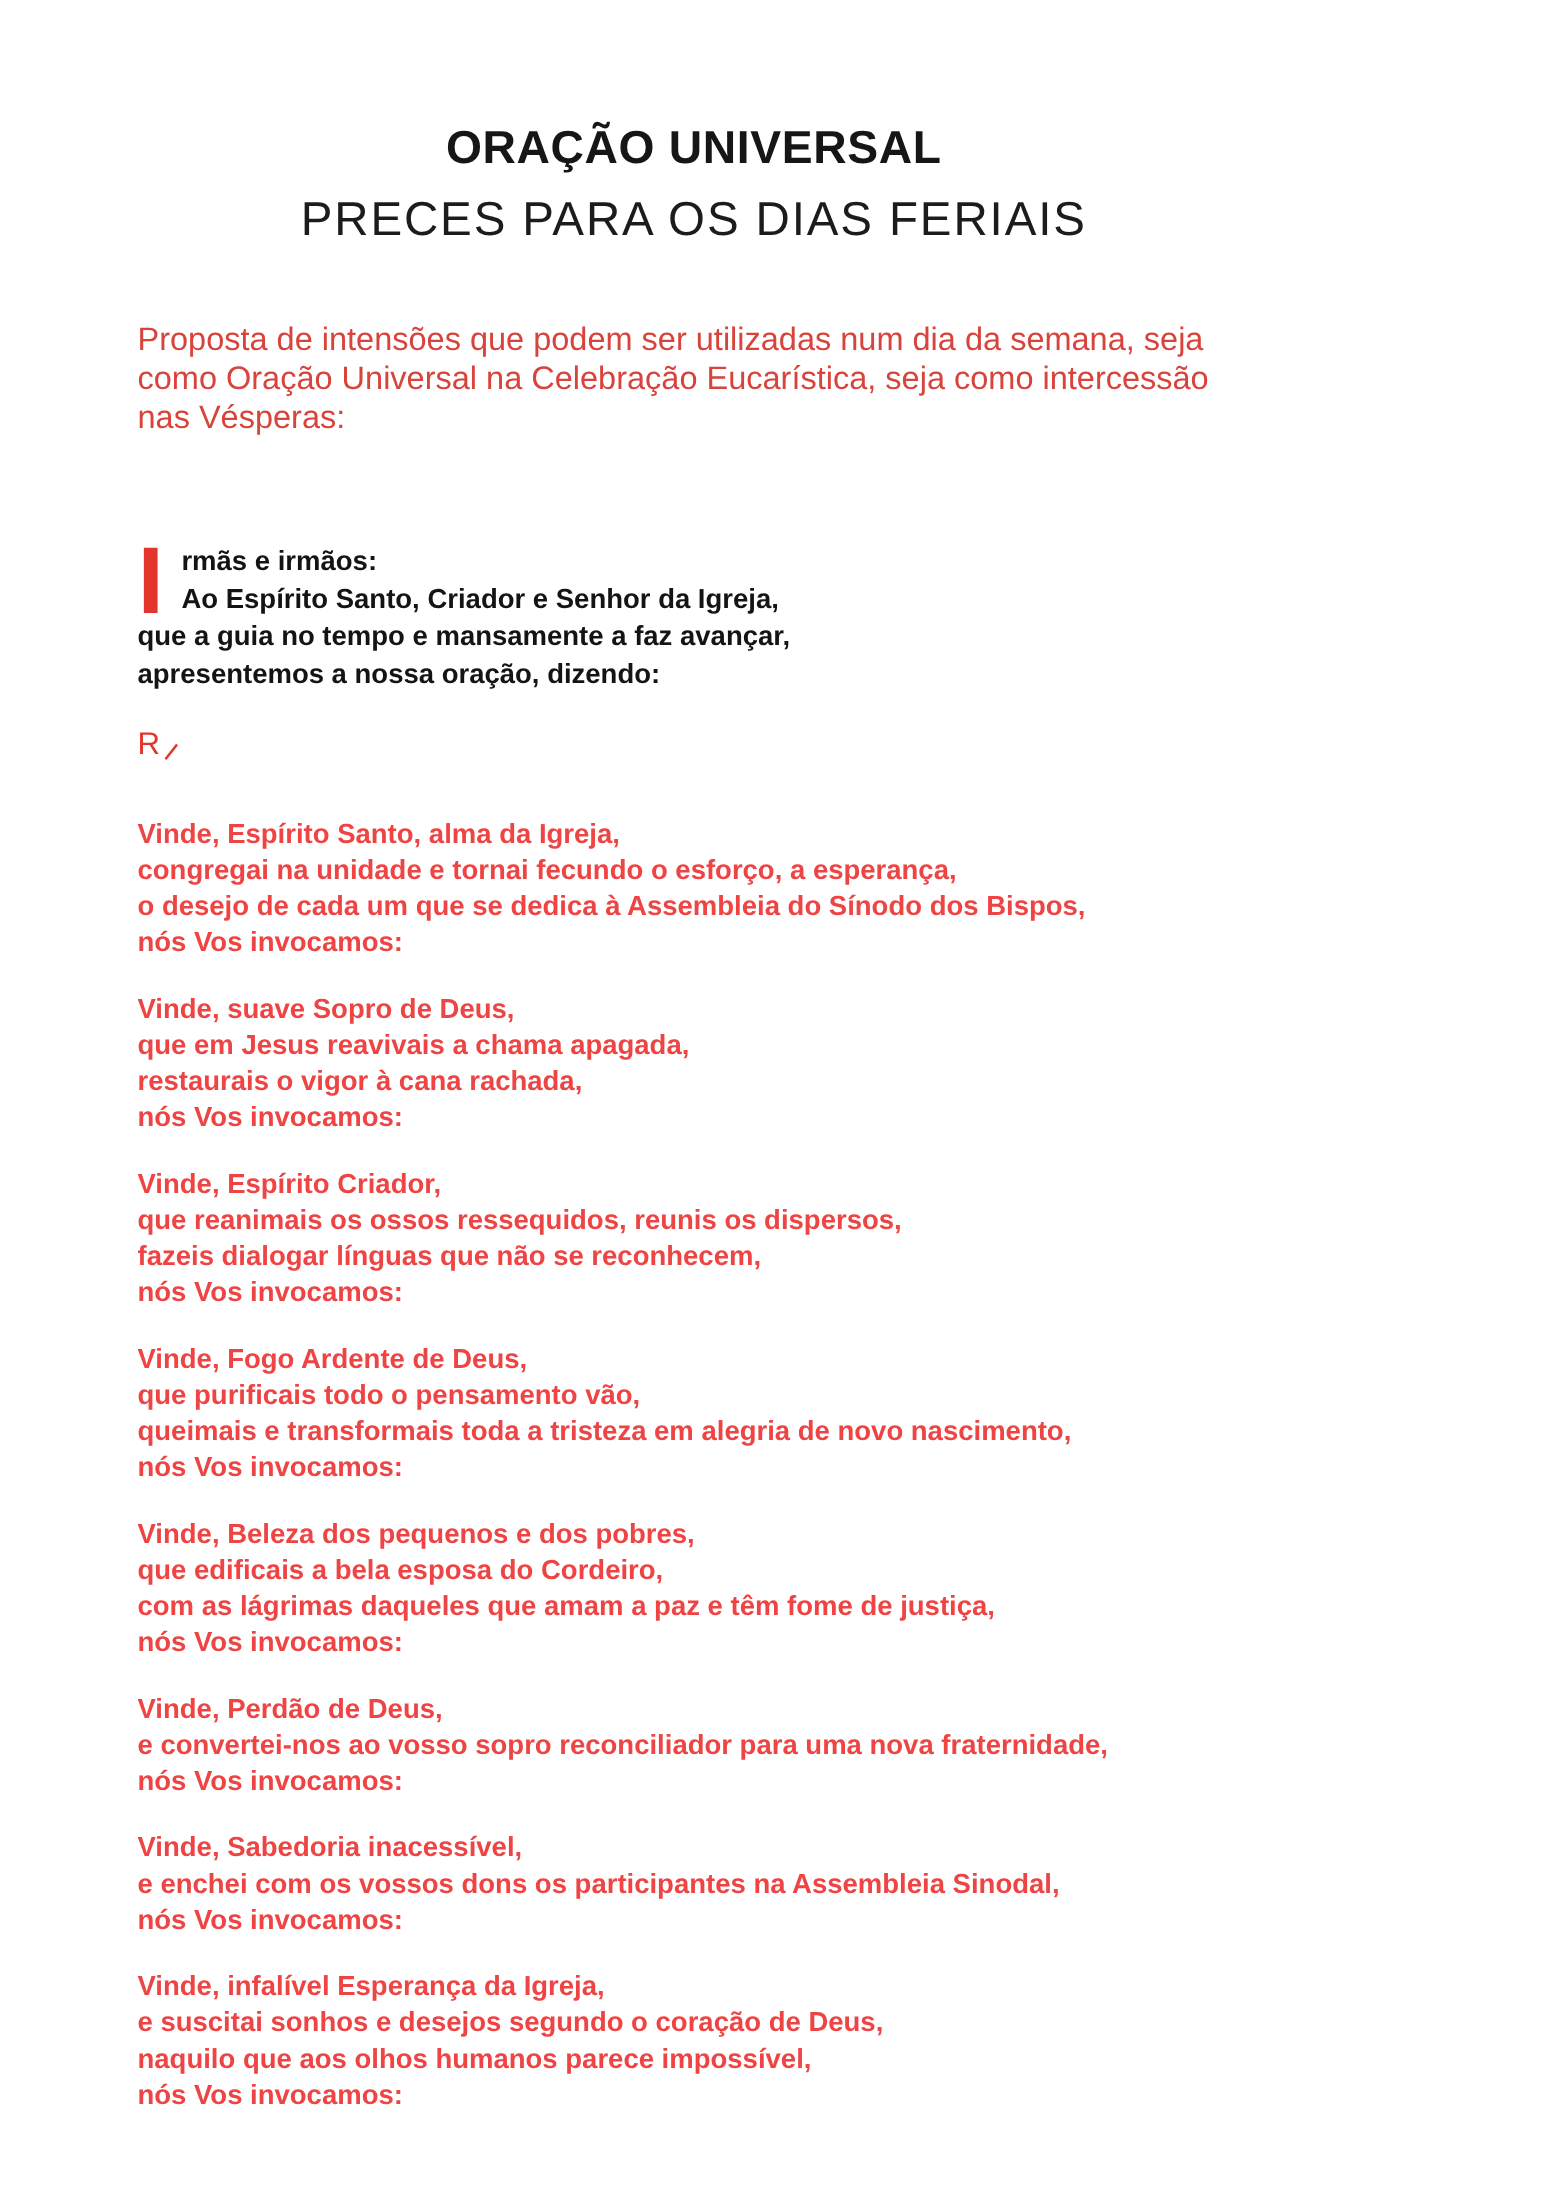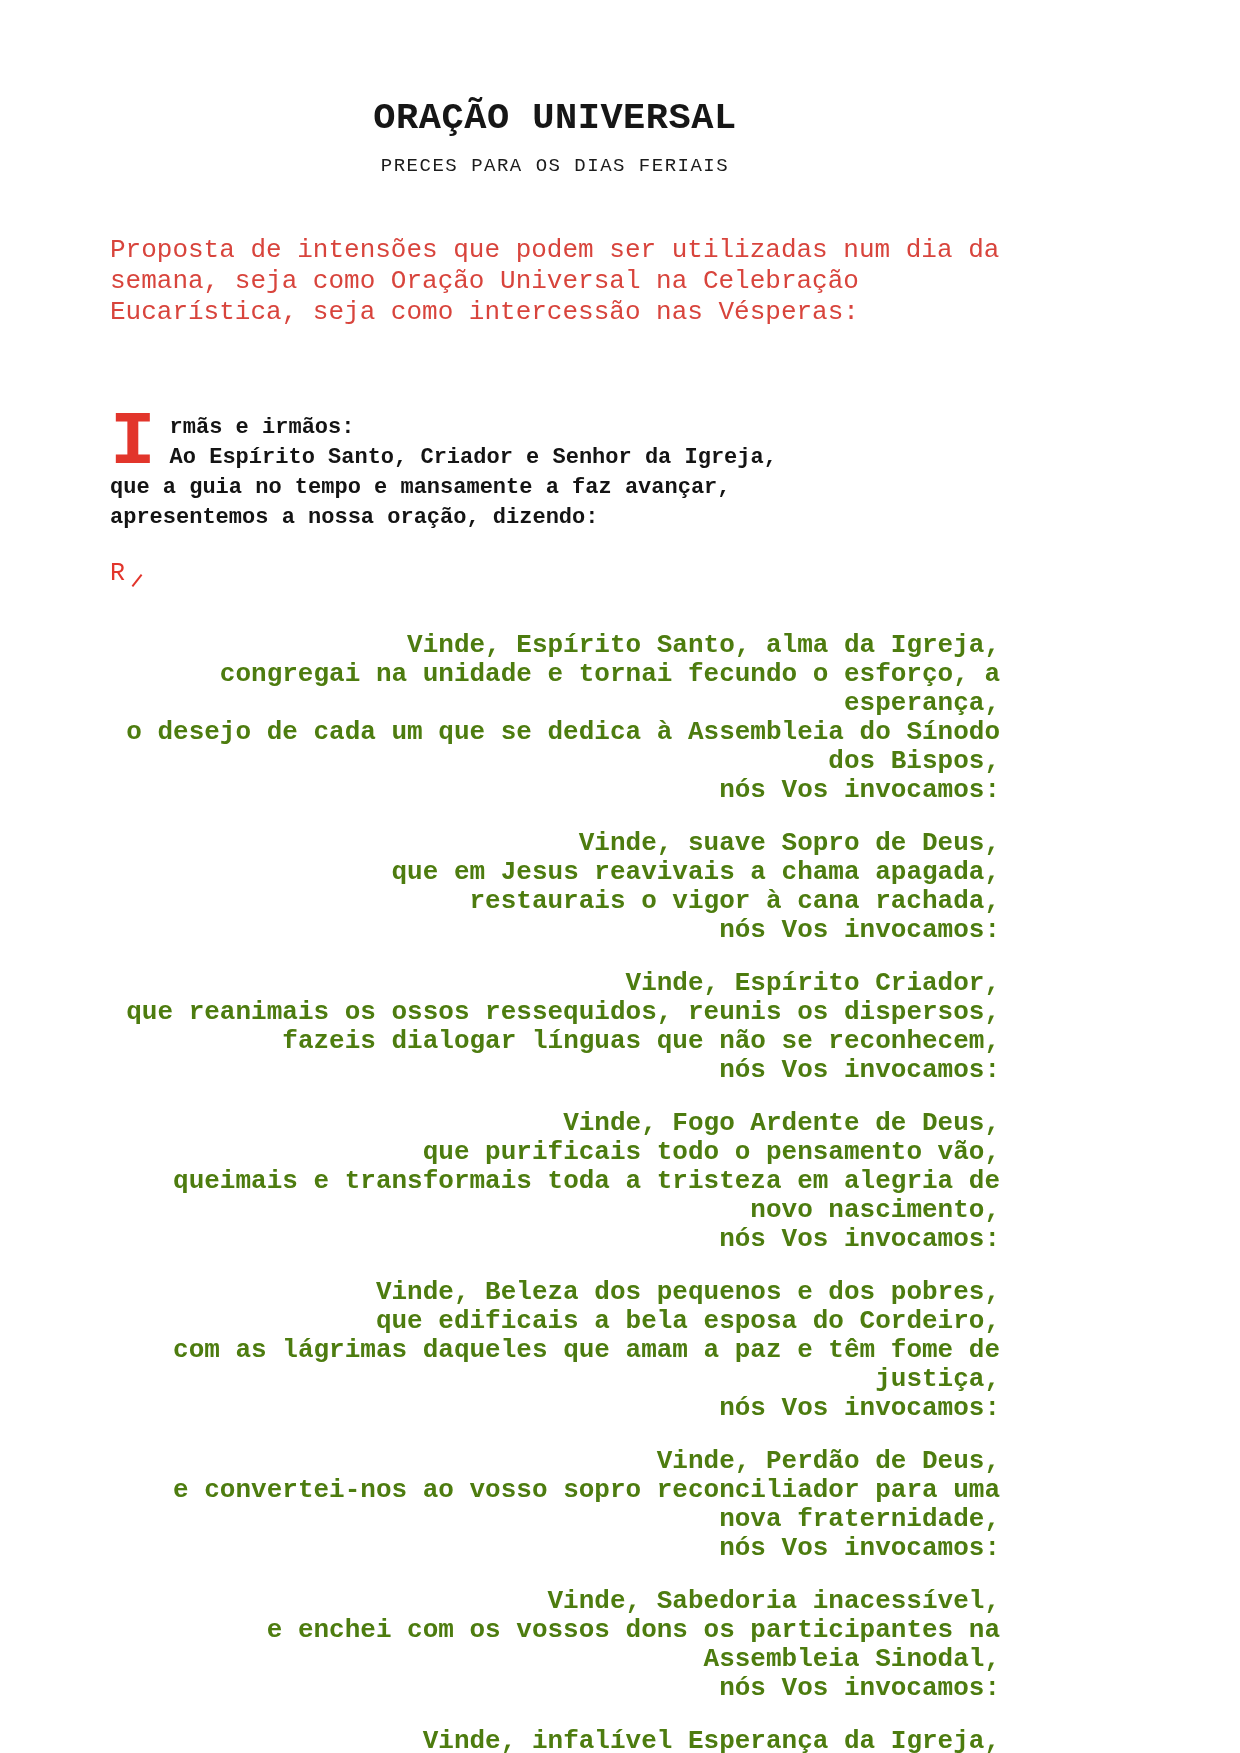--- a/index.html
+++ b/index.html
@@ -4,33 +4,33 @@
 <style>
   * { margin:0; padding:0; box-sizing:border-box; }
   html,body { background:#ffffff; }
   body { width:1240px; }
   .page {
     position:relative;
     width:1240px; height:1753px;
     background:#ffffff;
     overflow:hidden;
     padding:97px 240px 36px 110px;
-    font-family:Liberation Mono, monospace;
+    font-family:Liberation Sans, sans-serif;
     color:#1a1a1a;
   }
   .title {
     text-align:center;
     font-size:37px;
     font-weight:bold;
     letter-spacing:0.5px;
     color:#161616;
   }
   .subtitle {
     text-align:center;
-    font-size:19px;
+    font-size:38px;
     font-weight:normal;
     letter-spacing:1.5px;
     margin-top:16px;
     color:#1c1c1c;
   }
   .intro {
     margin-top:58px;
     font-size:26px;
     line-height:31px;
     color:#d8443c;
@@ -73,26 +73,25 @@
   .rsym-slash {
     position:absolute;
     display:block;
     width:2px; height:15px;
     background:#e2352b;
     right:2px; bottom:1px;
     transform:rotate(38deg);
   }
   .stanzas { margin-top:42px; }
   .stanza {
-    font-size:26px;
+    font-size:22px;
     font-weight:bold;
     line-height:29px;
     margin-bottom:24px;
-    color:#4d7c0f;
-    text-align:right;
+    color:#ef4444;
   }
 </style>
 </head>
 <body>
 
 <div class="page">
 
   <h1 class="title">ORAÇÃO UNIVERSAL</h1>
   <h2 class="subtitle">PRECES PARA OS DIAS FERIAIS</h2>
 

